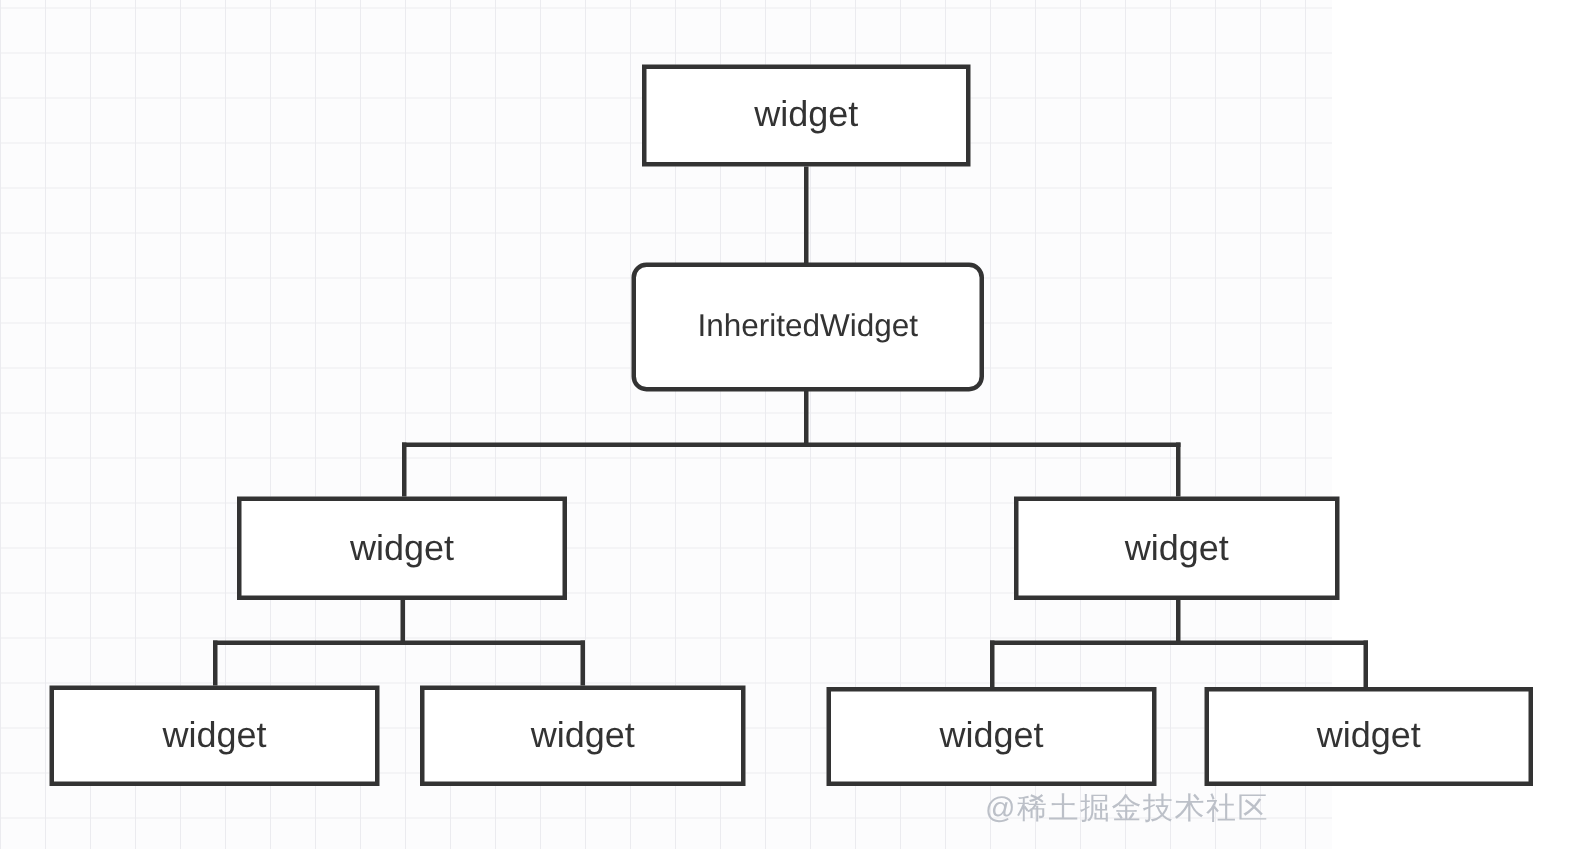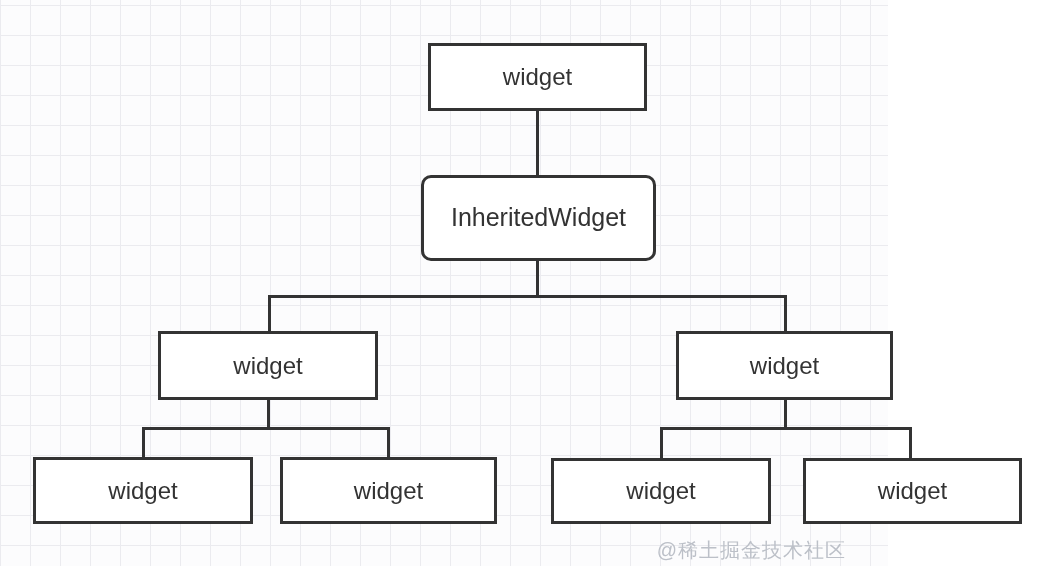--- a/index.html
+++ b/index.html
@@ -30,30 +30,30 @@
     display: flex;
     align-items: center;
     justify-content: center;
     font-size: 24px;
     text-align: center;
   }
   .node.rounded {
     border-radius: 10px;
     flex-direction: column;
     line-height: 1.35;
-    font-size: 25px;
+    font-size: 21px;
   }
   .edge {
     position: absolute;
     background: #333333;
   }
   .watermark {
     position: absolute;
     right: 42px;
-    bottom: 2px;
+    bottom: 14px;
     font-size: 20px;
     color: #bcc0c8;
     letter-spacing: 1px;
   }
 </style>
 </head>
 <body>
 
 <div class="canvas">
 

